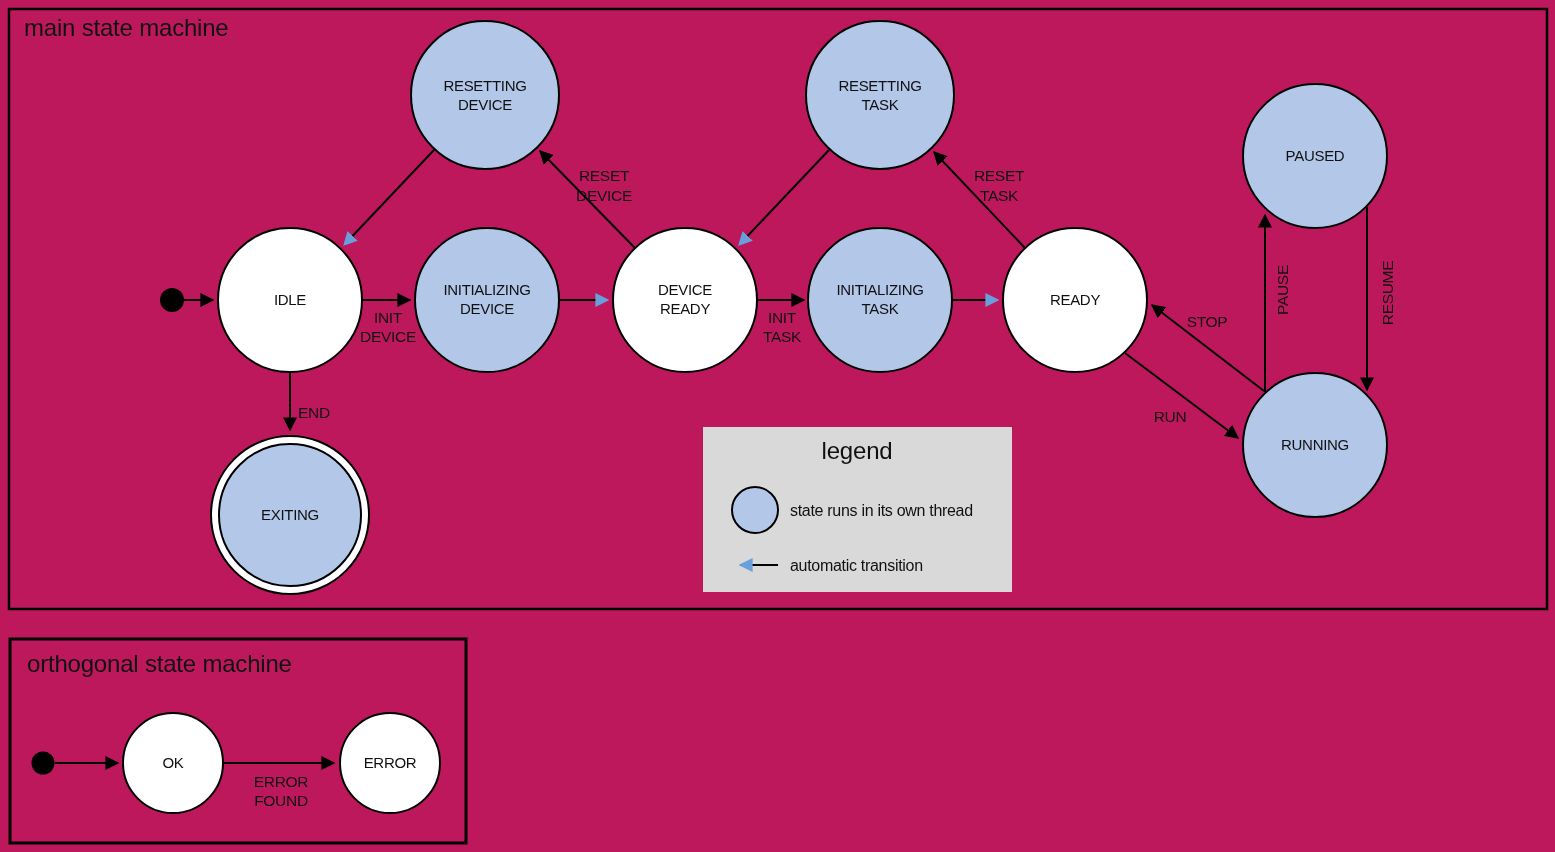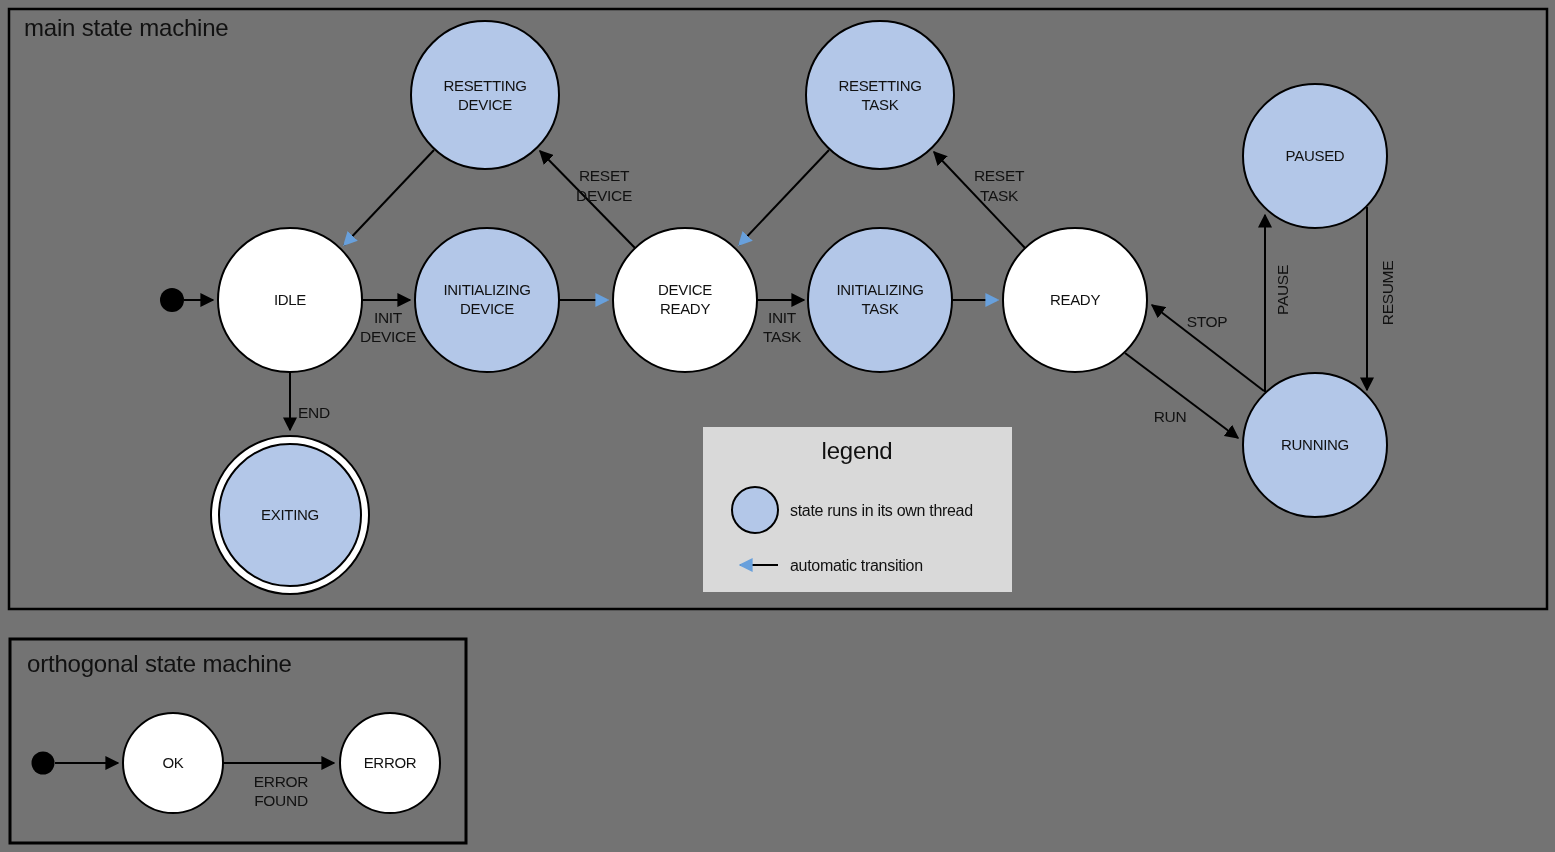--- a/index.html
+++ b/index.html
@@ -4,21 +4,21 @@
 <style>
   html, body {
     margin: 0;
     padding: 0;
     background: #ffffff;
   }
   .canvas {
     position: relative;
     width: 1555px;
     height: 852px;
-    background: #737373;
+    background: #be185d;
     font-family: "Liberation Sans", sans-serif;
   }
   svg.diagram {
     position: absolute;
     left: 0;
     top: 0;
     font-family: "Liberation Sans", sans-serif;
   }
   text {
     fill: #111111;

